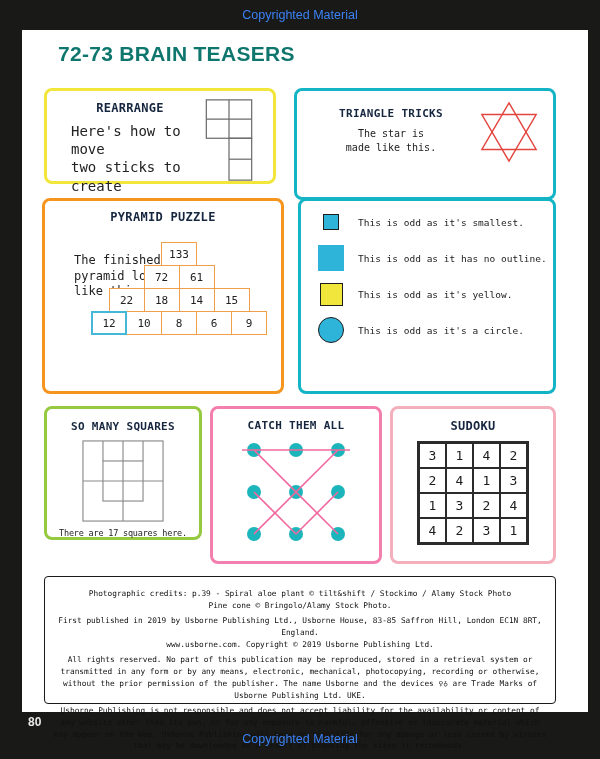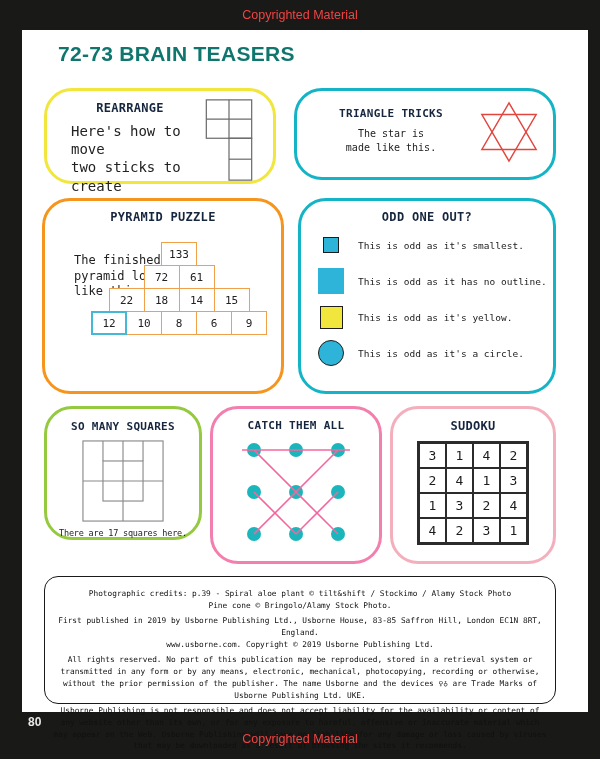--- a/index.html
+++ b/index.html
@@ -1,39 +1,39 @@
 <!DOCTYPE html>
 <html><head>
 <meta charset="utf-8">
 <style>
   * { box-sizing: border-box; margin: 0; padding: 0; }
   body { background:#191917; }
   #screen { position:relative; width:600px; height:759px; background:#191917; overflow:hidden;
             font-family:"Liberation Sans", sans-serif; }
 
-  .banner { position:absolute; left:0; right:0; text-align:center; color:#ef4444; font-size:12.5px; }
+  .banner { position:absolute; left:0; right:0; text-align:center; color:#3b82f6; font-size:12.5px; }
   .banner-top { top:8px; }
   .banner-bottom { top:732px; }
 
   .page { position:absolute; left:22px; top:30px; width:566px; height:682px; background:#ffffff; }
 
   .page-title { position:absolute; left:36px; top:12px; font-size:21px; font-weight:bold;
                 color:#0f766e; letter-spacing:.3px; }
 
   .page-number { position:absolute; left:28px; top:715px; color:#e9e9e9; font-size:12px; font-weight:bold; }
 
-  .card { position:absolute; background:#fff; border:3.5px solid #ccc; border-radius:28px; }
+  .card { position:absolute; background:#fff; border:3.5px solid #ccc; border-radius:8px; }
   .card-title { font-family:"DejaVu Sans Mono", monospace; font-weight:bold; font-size:12px;
                 color:#16263f; text-align:center; letter-spacing:.3px; }
   .pre { white-space:pre-line; }
   .mono { font-family:"DejaVu Sans Mono", monospace; color:#222; }
 
   
   .card-rearrange { left:22px; top:58px; width:232px; height:96px; border-color:#f0e63c; }
-  .card-triangle  { left:272px; top:58px; width:262px; height:92px; border-color:#14b4c6; }
+  .card-triangle  { left:272px; top:58px; width:262px; height:112px; border-color:#14b4c6; }
   .row-flex { display:flex; padding:8px 10px 0 8px; }
   .re-left { width:150px; }
   .re-left .card-title { margin-top:2px; }
   .re-body { font-size:14px; line-height:1.3; margin-top:7px; padding-left:16px; }
   .tt-left { width:172px; }
   .tt-left .card-title { font-size:11px; margin-top:8px; }
   .tt-body { font-size:10px; line-height:1.35; margin-top:7px; text-align:center; }
 
   
   .card-pyramid { left:20px; top:168px; width:242px; height:196px; border-color:#f6951e; }
@@ -70,21 +70,21 @@
 
   .card-sudoku { left:368px; top:376px; width:166px; height:158px; border-color:#f4afbc; }
   .card-sudoku .card-title { margin-top:10px; }
   .sudoku-grid { display:grid; grid-template-columns:repeat(4,27px); grid-auto-rows:25px;
                  border:2px solid #2b2b2b; width:-moz-fit-content; width:fit-content; margin:8px auto 0; }
   .sudoku-cell { border:1px solid #2b2b2b; display:flex; align-items:center; justify-content:center;
                  font-family:"DejaVu Sans Mono", monospace; font-size:13px; color:#1c1c1c; }
 
   
   .credits { position:absolute; left:22px; top:546px; width:512px; height:128px;
-             border:1.5px solid #1a1a1a; border-radius:14px; padding:7px 8px; }
+             border:1.5px solid #1a1a1a; border-radius:4px; padding:7px 8px; }
   .credits p { font-family:"DejaVu Sans Mono", monospace; font-size:7.8px; line-height:1.5;
                text-align:center; color:#111; margin:4px 0; }
 </style>
 </head>
 <body>
 
 <div id="screen">
 
   <div class="banner banner-top">Copyrighted Material</div>
 
@@ -147,21 +147,20 @@
           <div class="pyr-cell hl">12</div>
           <div class="pyr-cell">10</div>
           <div class="pyr-cell">8</div>
           <div class="pyr-cell">6</div>
           <div class="pyr-cell">9</div>
         </div>
       </div>
     </div>
 
     <div class="card card-odd">
-      <div class="card-title">ODD ONE OUT?</div>
       <div class="odd-item">
         <span class="odd-shape-wrap">
             <span class="sq-small"></span>
           </span>
         <span class="odd-text mono">This is odd as it's smallest.</span>
       </div>
       <div class="odd-item">
         <span class="odd-shape-wrap">
             <span class="sq-big"></span>
           </span>

